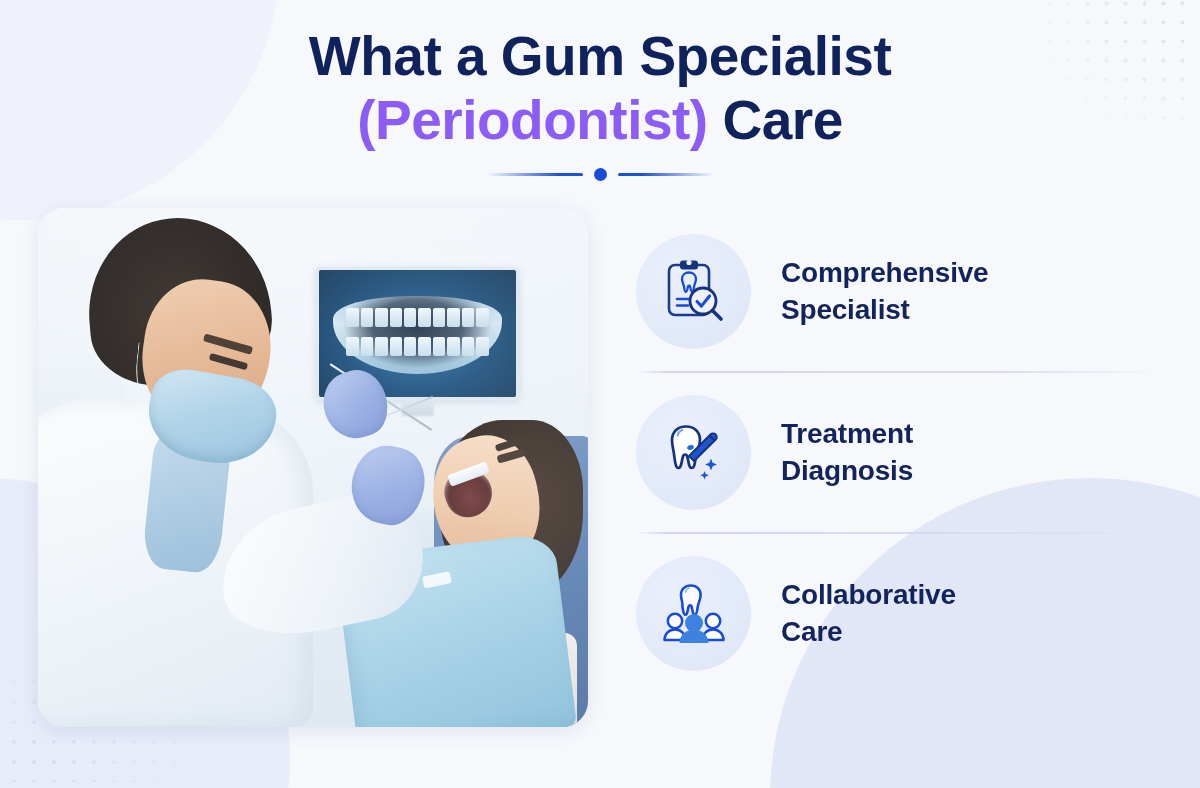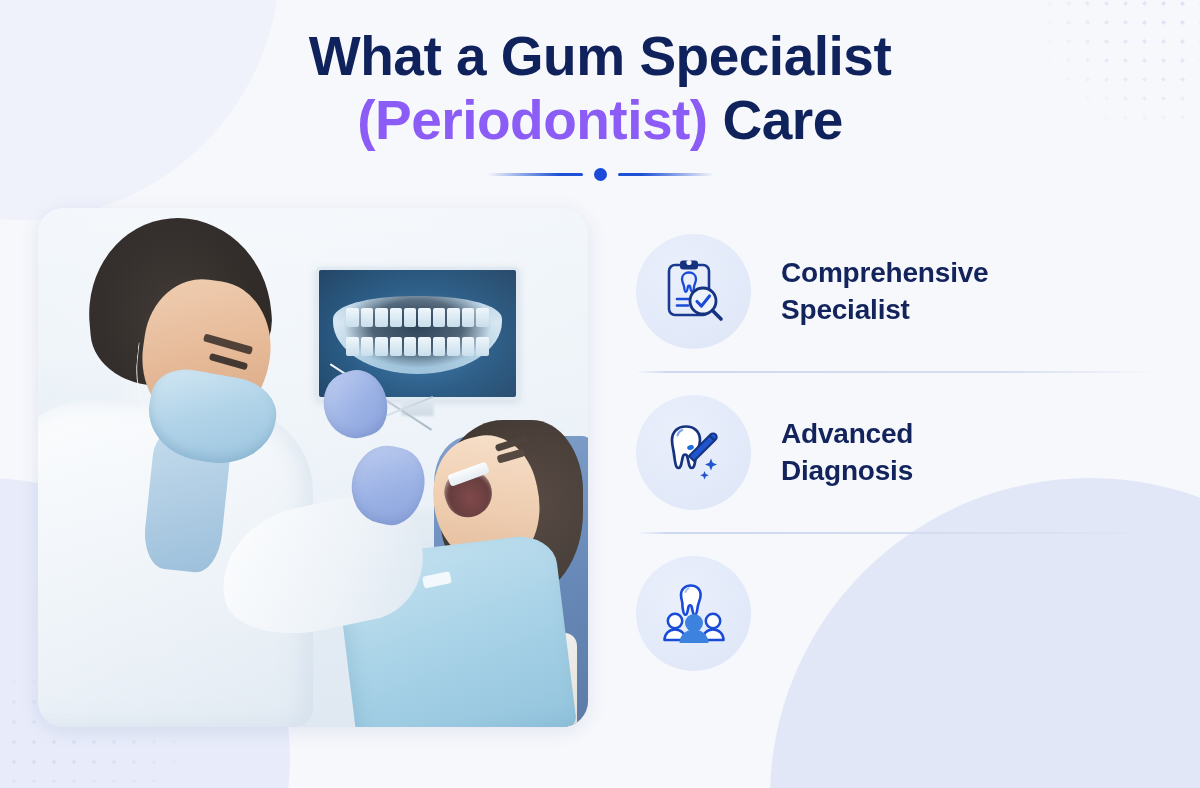--- a/index.html
+++ b/index.html
@@ -574,37 +574,41 @@
             <path d="M13 23c0-8 5.5-13.5 14-13.5S41 15 41 23c0 6.5-2.8 9.8-4 16-1 5.2-1.1 12-4.2 12-3.3 0-3-7.2-4.7-12-.7-2-3.3-2-4 0-1.7 4.8-1.4 12-4.7 12-3.1 0-3.2-6.8-4.2-12C14.8 32.8 13 29.5 13 23z" fill="#ffffff" stroke="#16337f" stroke-width="2.7" stroke-linejoin="round"></path>
             <path d="M18.5 18.5c.6-2.6 2.4-4.6 4.8-5.5" fill="none" stroke="#7fa6e8" stroke-width="2" stroke-linecap="round"></path>
             <ellipse cx="31.5" cy="30.5" rx="3.4" ry="2.3" fill="#1a6fd8" transform="rotate(-18 31.5 30.5)"></ellipse>
             <path d="M30 39L51.5 17.5a3.6 3.6 0 015.2 5L35 44z" fill="#1f56cf" stroke="#16337f" stroke-width="2" stroke-linejoin="round"></path>
             <path d="M50.5 18.5l5 5" stroke="#16337f" stroke-width="1.8"></path>
             <path d="M52 41.5l1.7 4.3 4.3 1.7-4.3 1.7-1.7 4.3-1.7-4.3-4.3-1.7 4.3-1.7z" fill="#1f56cf"></path>
             <path d="M45.5 54l1.2 3.1 3.1 1.2-3.1 1.2-1.2 3.1-1.2-3.1-3.1-1.2 3.1-1.2z" fill="#1f56cf"></path>
           </svg>
         </div>
         <div class="feature-label">
-          <span>Advanced</span><br>
+          <span>Treatment</span><br>
           <span>Diagnosis</span>
         </div>
       </div>
 
       <div class="feature-sep"></div>
 
       <div class="feature">
         <div class="icon-circle">
           <svg width="70" height="70" viewBox="0 0 70 70">
             <path d="M22 17c0-5.6 3.9-9.5 9.8-9.5S41.6 11.4 41.6 17c0 4.6-2 6.9-2.8 11.3-.7 3.7-.8 8.5-3 8.5-2.3 0-2.1-5.1-3.3-8.5-.5-1.4-2.3-1.4-2.8 0-1.2 3.4-1 8.5-3.3 8.5-2.2 0-2.3-4.8-3-8.5C24 23.9 22 21.6 22 17z" fill="#ffffff" stroke="#1a4bd8" stroke-width="2.6" stroke-linejoin="round"></path>
             <path d="M26.5 14c.4-1.8 1.7-3.2 3.4-3.8" fill="none" stroke="#9dbcef" stroke-width="1.8" stroke-linecap="round"></path>
             <circle cx="16" cy="43" r="7.2" fill="#ffffff" stroke="#1a4bd8" stroke-width="2.5"></circle>
             <path d="M5.5 62c0-6.3 4.7-10.5 10.5-10.5S26.5 55.7 26.5 62z" fill="#ffffff" stroke="#1a4bd8" stroke-width="2.5" stroke-linejoin="round"></path>
             <circle cx="54" cy="43" r="7.2" fill="#ffffff" stroke="#1a4bd8" stroke-width="2.5"></circle>
             <path d="M43.5 62c0-6.3 4.7-10.5 10.5-10.5S64.5 55.7 64.5 62z" fill="#ffffff" stroke="#1a4bd8" stroke-width="2.5" stroke-linejoin="round"></path>
             <circle cx="35" cy="45" r="9" fill="#3d82de"></circle>
             <path d="M20.5 65c0-8 6.5-13.5 14.5-13.5S49.5 57 49.5 65z" fill="#3d82de"></path>
           </svg>
         </div>
+        <div class="feature-label">
+          <span>Collaborative</span><br>
+          <span>Care</span>
+        </div>
       </div>
 
     </div>
   </div>
 </div>
 
 </body></html>

